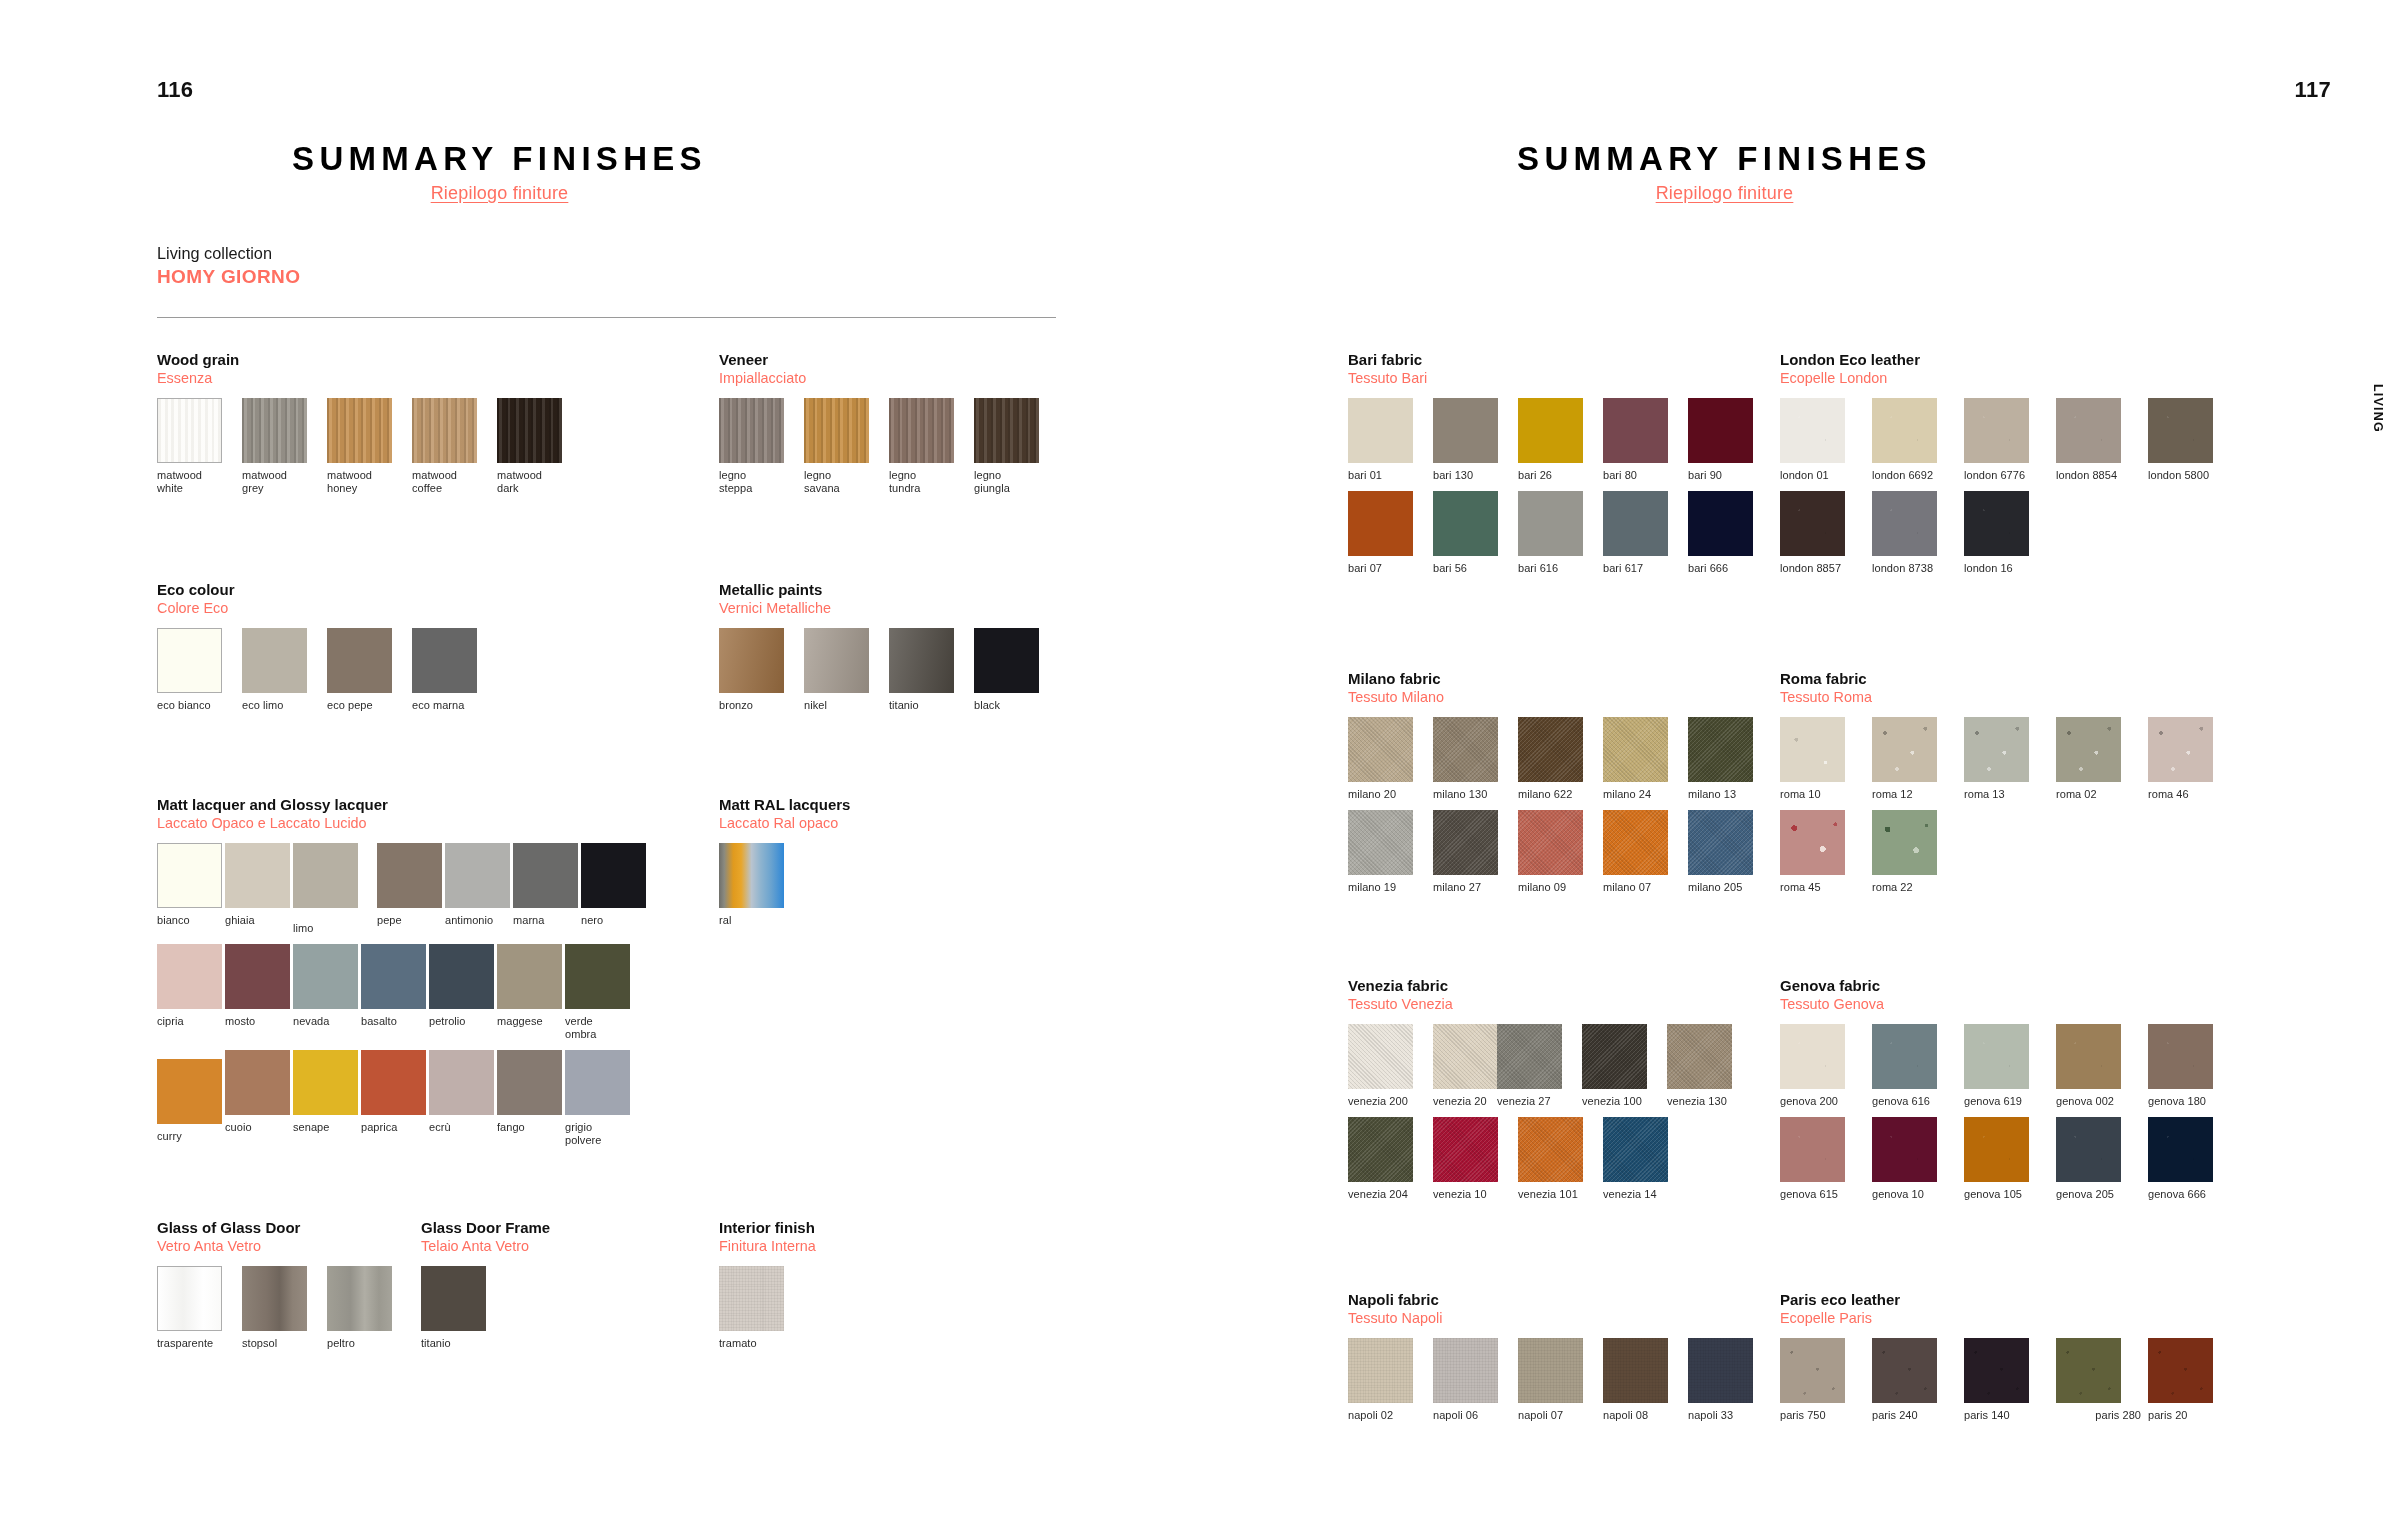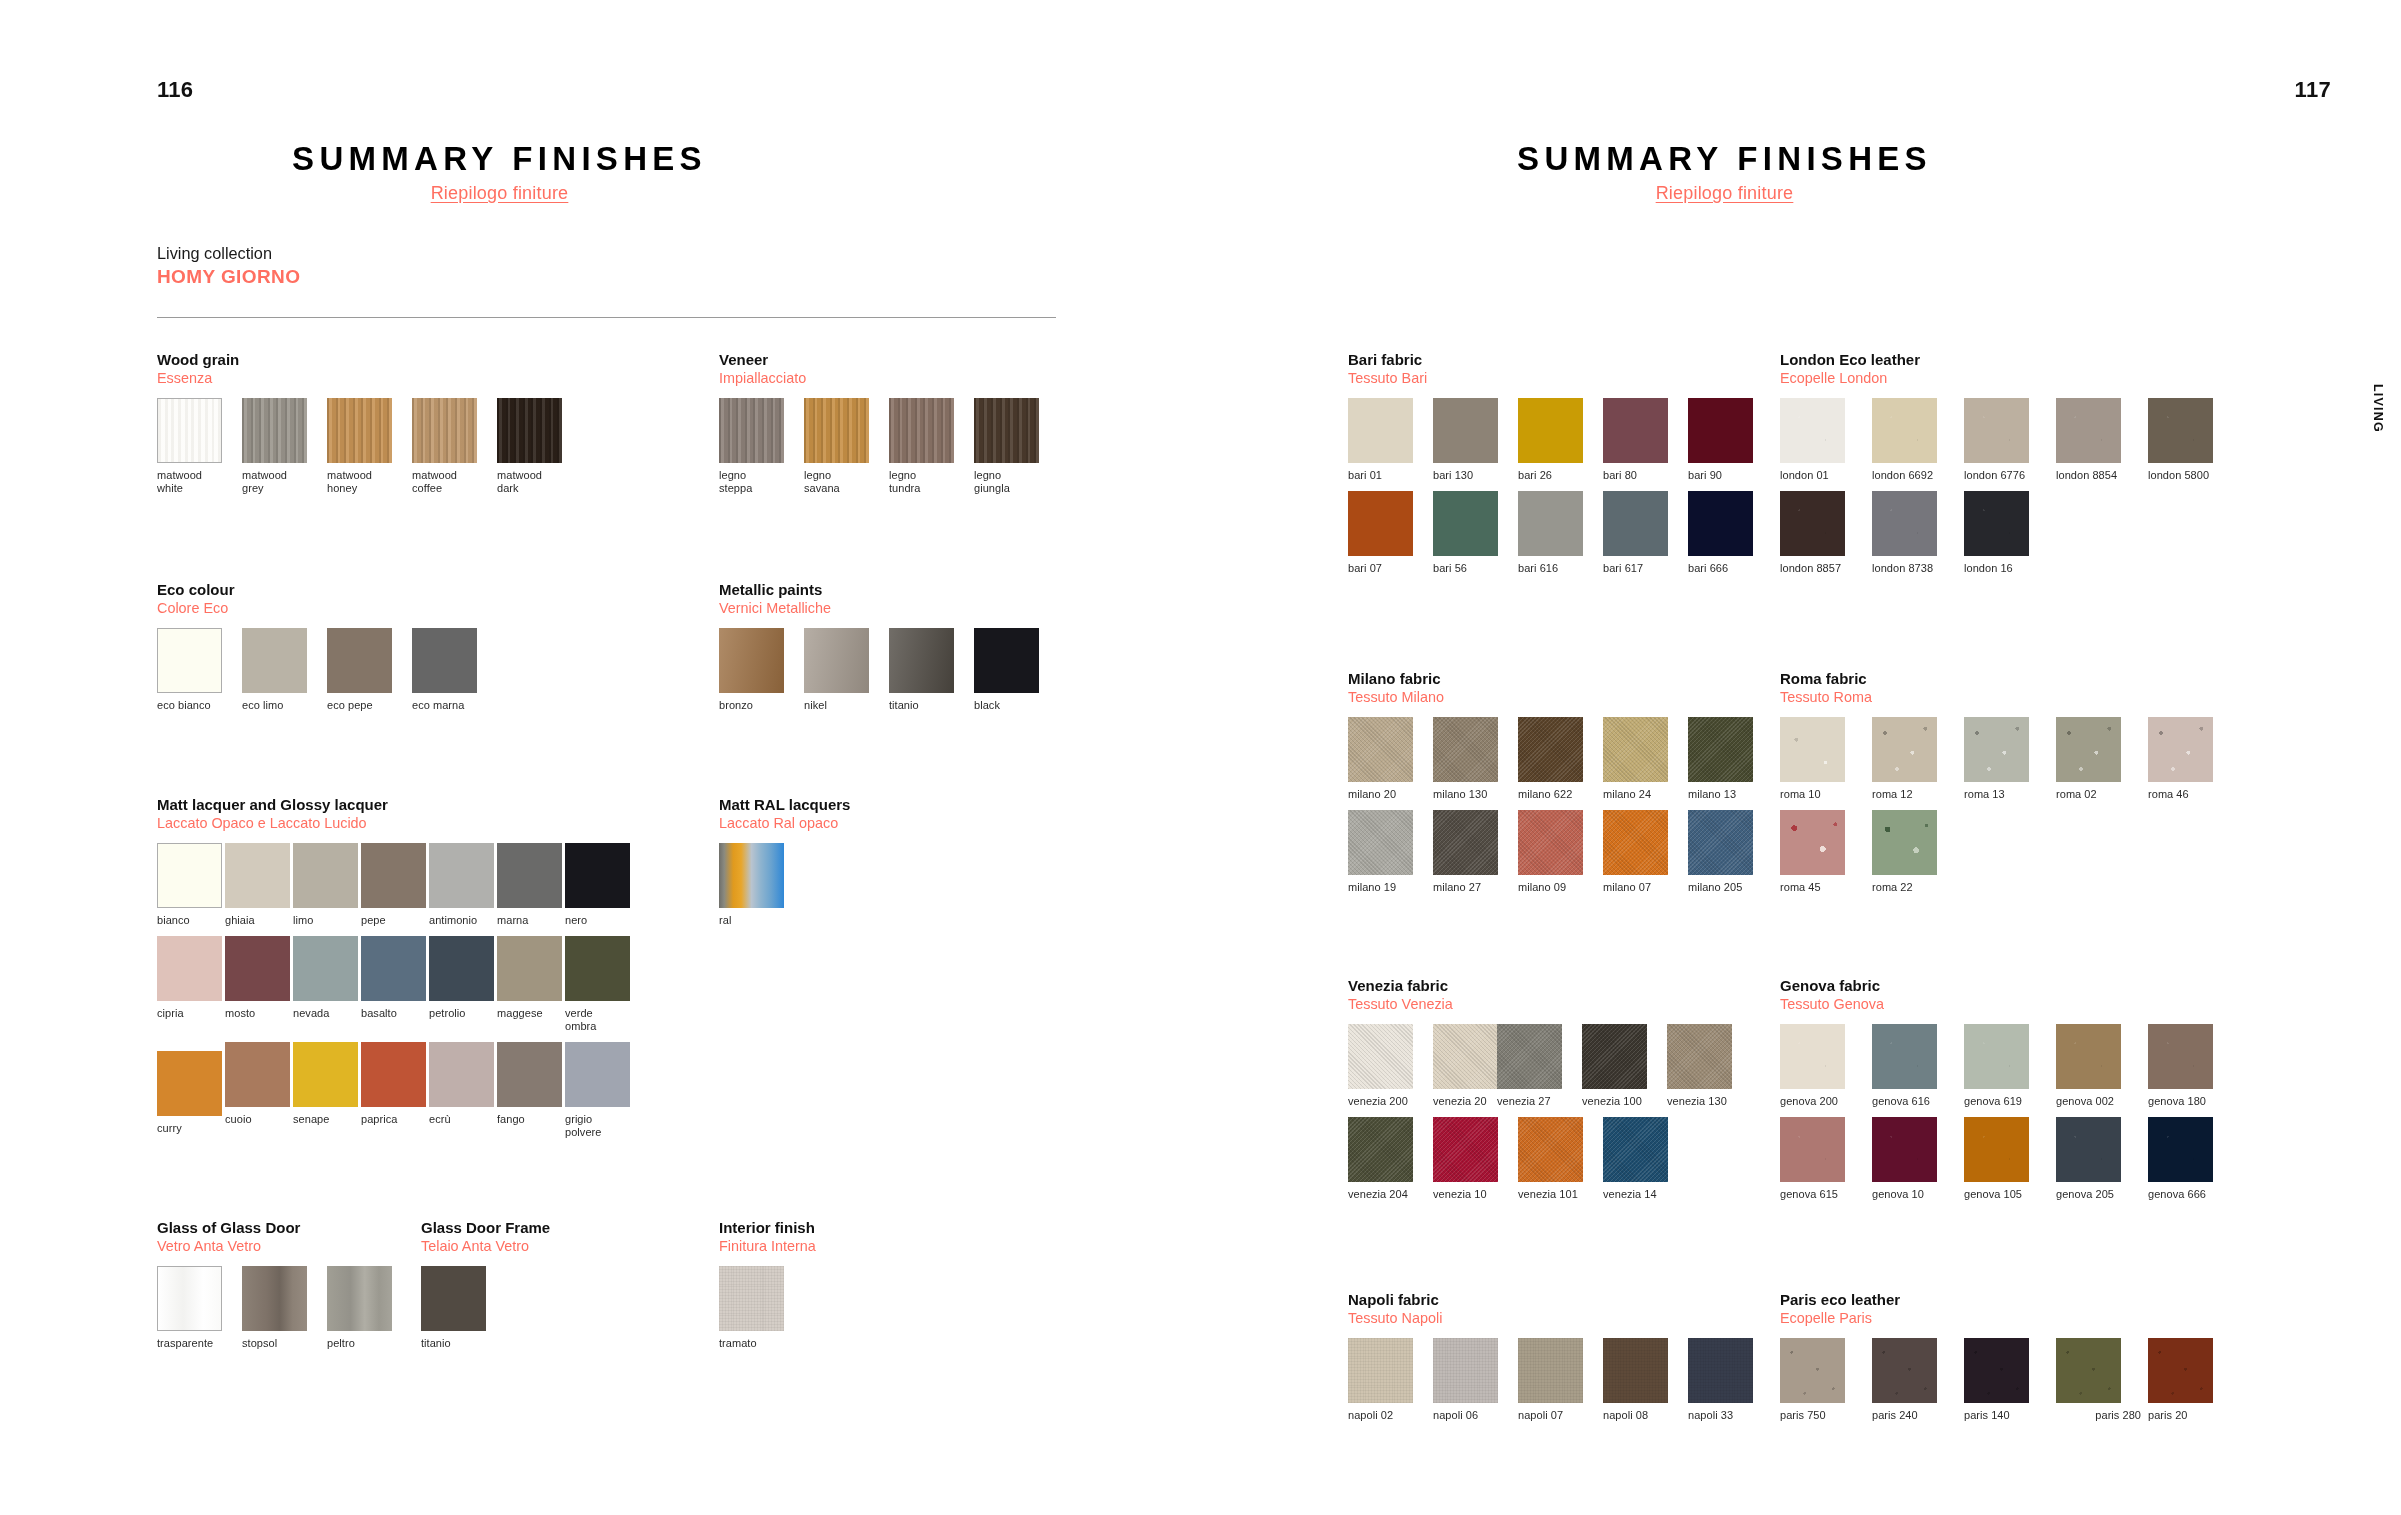--- a/index.html
+++ b/index.html
@@ -200,21 +200,21 @@
           <div class="swatch-rows">
             <div class="swatch-row">
               <div class="swatch-cell" style="width: 68px;">
                 <div class="swatch outlined" style="background: rgb(253, 253, 240);"></div>
                 <div class="swatch-label" style="width: 61px;">bianco</div>
               </div>
               <div class="swatch-cell" style="width: 68px;">
                 <div class="swatch" style="background: rgb(210, 202, 188);"></div>
                 <div class="swatch-label" style="width: 61px;">ghiaia</div>
               </div>
-              <div class="swatch-cell" style="width: 68px;">
+              <div class="swatch-cell" style="width: 84px; gap: 8px;">
                 <div class="swatch" style="background: rgb(182, 176, 163);"></div>
                 <div class="swatch-label" style="width: 61px;">limo</div>
               </div>
               <div class="swatch-cell" style="width: 68px;">
                 <div class="swatch" style="background: rgb(133, 118, 105);"></div>
                 <div class="swatch-label" style="width: 61px;">pepe</div>
               </div>
               <div class="swatch-cell" style="width: 68px;">
                 <div class="swatch" style="background: rgb(176, 176, 173);"></div>
                 <div class="swatch-label" style="width: 61px;">antimonio</div>

